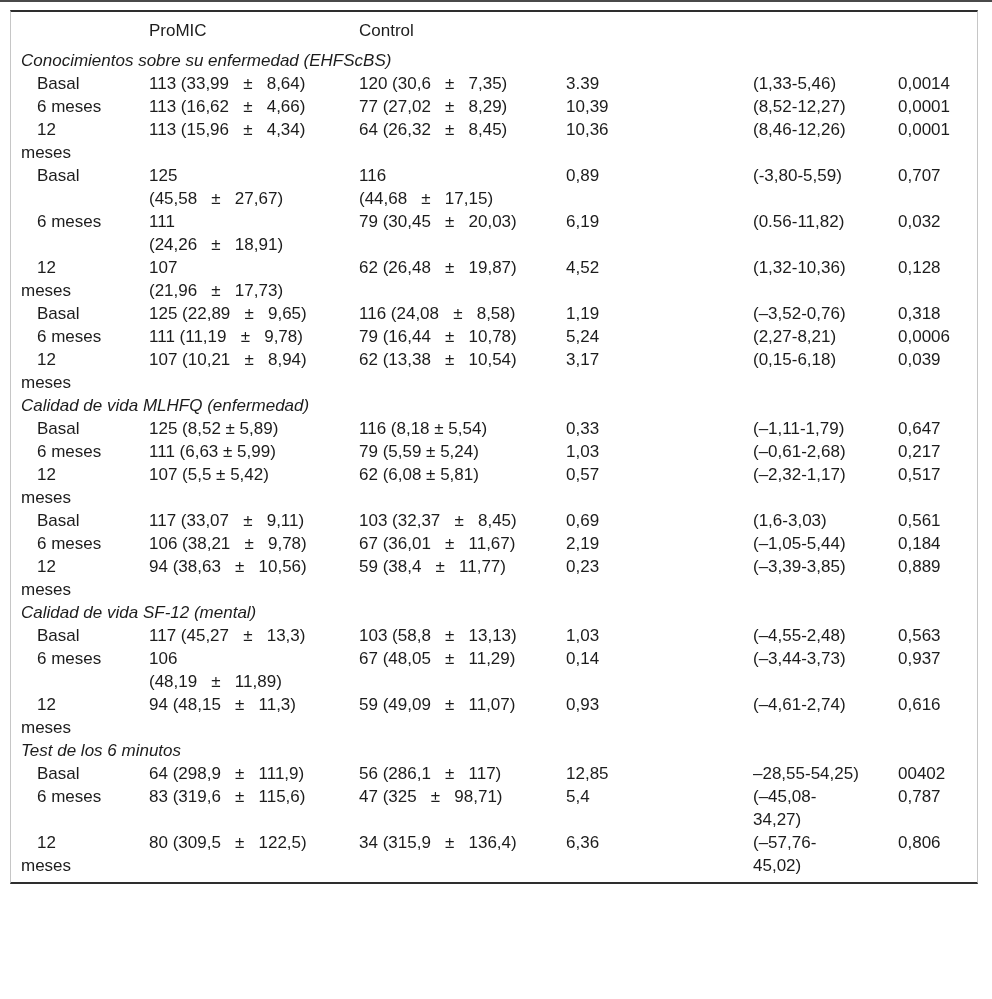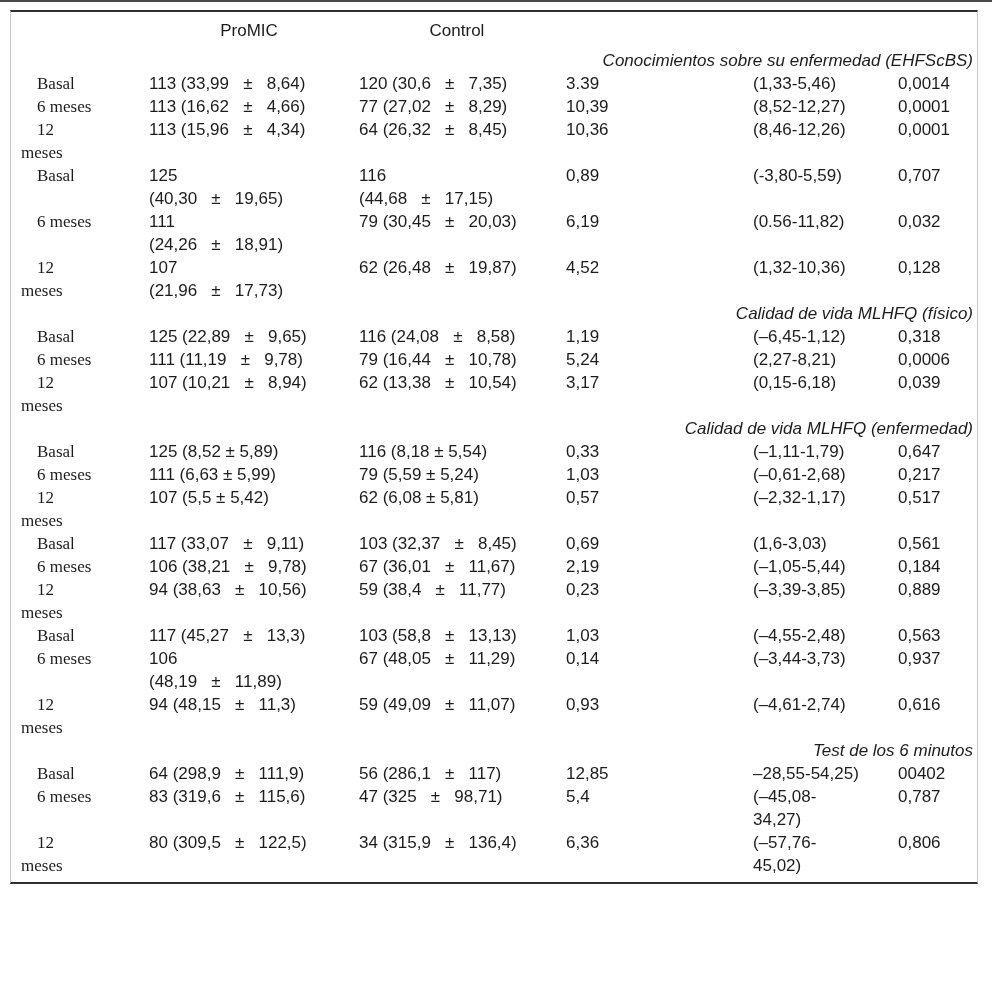--- a/index.html
+++ b/index.html
@@ -22,25 +22,25 @@
     padding-bottom:5px;
   }
   table{border-collapse:collapse;table-layout:fixed;width:966px;}
   col.c0{width:132px;} col.c1{width:210px;} col.c2{width:206px;}
   col.c3{width:187px;} col.c4{width:145px;} col.c5{width:86px;}
   th,td{
     font-weight:normal;text-align:left;vertical-align:top;
     padding:0 4px 0 6px;white-space:pre-wrap;overflow:hidden;
   }
   td.c3,td.c4,td.c5,th.h3,th.h4,th.h5{padding-left:7px;}
-  thead th.r1{padding-top:7px;padding-bottom:7px;text-align:center;}
+  thead th.r1{padding-top:7px;padding-bottom:7px;}
   thead th.r2{padding-bottom:9px;}
   sup{font-size:11px;line-height:0;}
-  td.section-title{font-style:italic;padding-left:10px;text-align:right;}
-  td.row-label{padding-left:10px;text-indent:16px;font-family:Liberation Serif, serif;}
+  td.section-title{font-style:italic;padding-left:10px;}
+  td.row-label{padding-left:10px;text-indent:16px;}
 </style>
 </head>
 <body>
 
 <div class="top-edge"></div>
 
 <div class="table-frame">
   <table>
     <colgroup>
       <col class="c0">
@@ -85,21 +85,21 @@
 meses</td>
           <td class="c1">113 (15,96   ±   4,34)</td>
           <td class="c2">64 (26,32   ±   8,45)</td>
           <td class="c3">10,36</td>
           <td class="c4">(8,46-12,26)</td>
           <td class="c5">0,0001</td>
         </tr>
         <tr>
           <td class="row-label">Basal</td>
           <td class="c1">125
-(40,30   ±   19,65)</td>
+(45,58   ±   27,67)</td>
           <td class="c2">116
 (44,68   ±   17,15)</td>
           <td class="c3">0,89</td>
           <td class="c4">(-3,80-5,59)</td>
           <td class="c5">0,707</td>
         </tr>
         <tr>
           <td class="row-label">6 meses</td>
           <td class="c1">111
 (24,26   ±   18,91)</td>
@@ -112,28 +112,25 @@
           <td class="row-label">12
 meses</td>
           <td class="c1">107
 (21,96   ±   17,73)</td>
           <td class="c2">62 (26,48   ±   19,87)</td>
           <td class="c3">4,52</td>
           <td class="c4">(1,32-10,36)</td>
           <td class="c5">0,128</td>
         </tr>
         <tr>
-          <td colspan="6" class="section-title">Calidad de vida MLHFQ (físico)</td>
-        </tr>
-        <tr>
           <td class="row-label">Basal</td>
           <td class="c1">125 (22,89   ±   9,65)</td>
           <td class="c2">116 (24,08   ±   8,58)</td>
           <td class="c3">1,19</td>
-          <td class="c4">(–6,45-1,12)</td>
+          <td class="c4">(–3,52-0,76)</td>
           <td class="c5">0,318</td>
         </tr>
         <tr>
           <td class="row-label">6 meses</td>
           <td class="c1">111 (11,19   ±   9,78)</td>
           <td class="c2">79 (16,44   ±   10,78)</td>
           <td class="c3">5,24</td>
           <td class="c4">(2,27-8,21)</td>
           <td class="c5">0,0006</td>
         </tr>
@@ -191,20 +188,23 @@
           <td class="c5">0,184</td>
         </tr>
         <tr>
           <td class="row-label">12
 meses</td>
           <td class="c1">94 (38,63   ±   10,56)</td>
           <td class="c2">59 (38,4   ±   11,77)</td>
           <td class="c3">0,23</td>
           <td class="c4">(–3,39-3,85)</td>
           <td class="c5">0,889</td>
+        </tr>
+        <tr>
+          <td colspan="6" class="section-title">Calidad de vida SF-12 (mental)</td>
         </tr>
         <tr>
           <td class="row-label">Basal</td>
           <td class="c1">117 (45,27   ±   13,3)</td>
           <td class="c2">103 (58,8   ±   13,13)</td>
           <td class="c3">1,03</td>
           <td class="c4">(–4,55-2,48)</td>
           <td class="c5">0,563</td>
         </tr>
         <tr>

